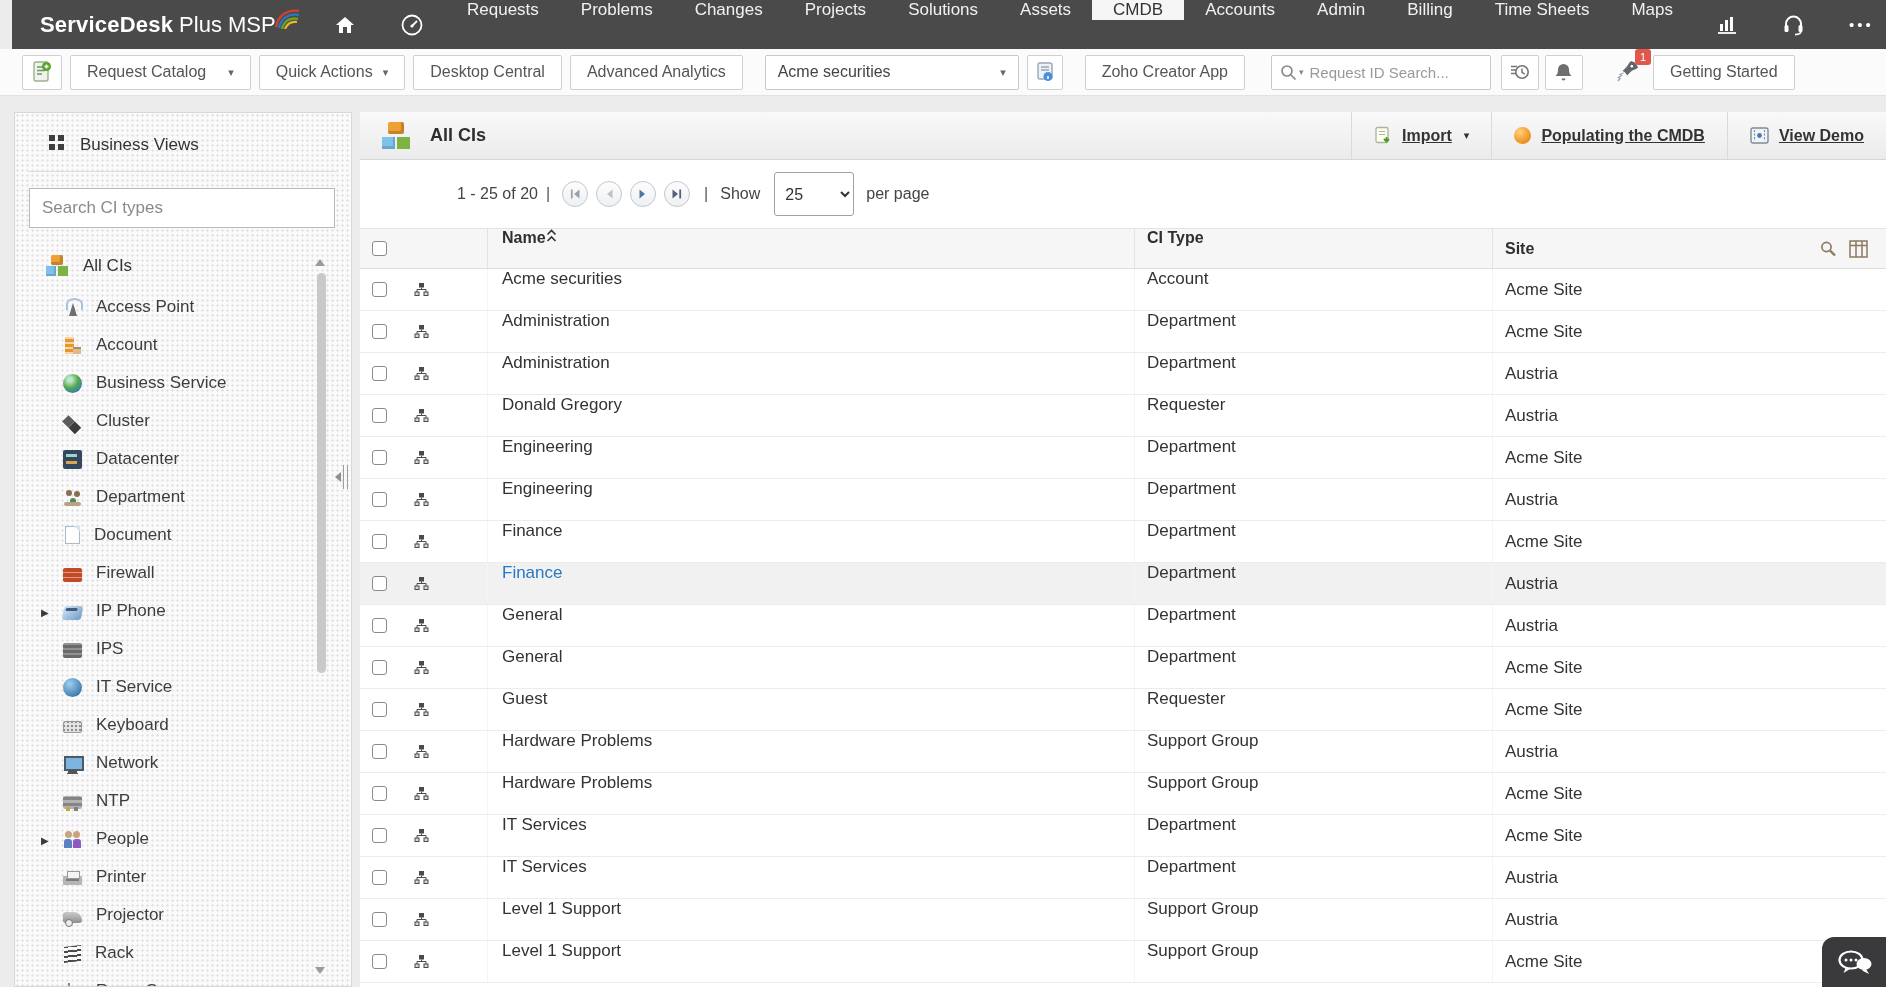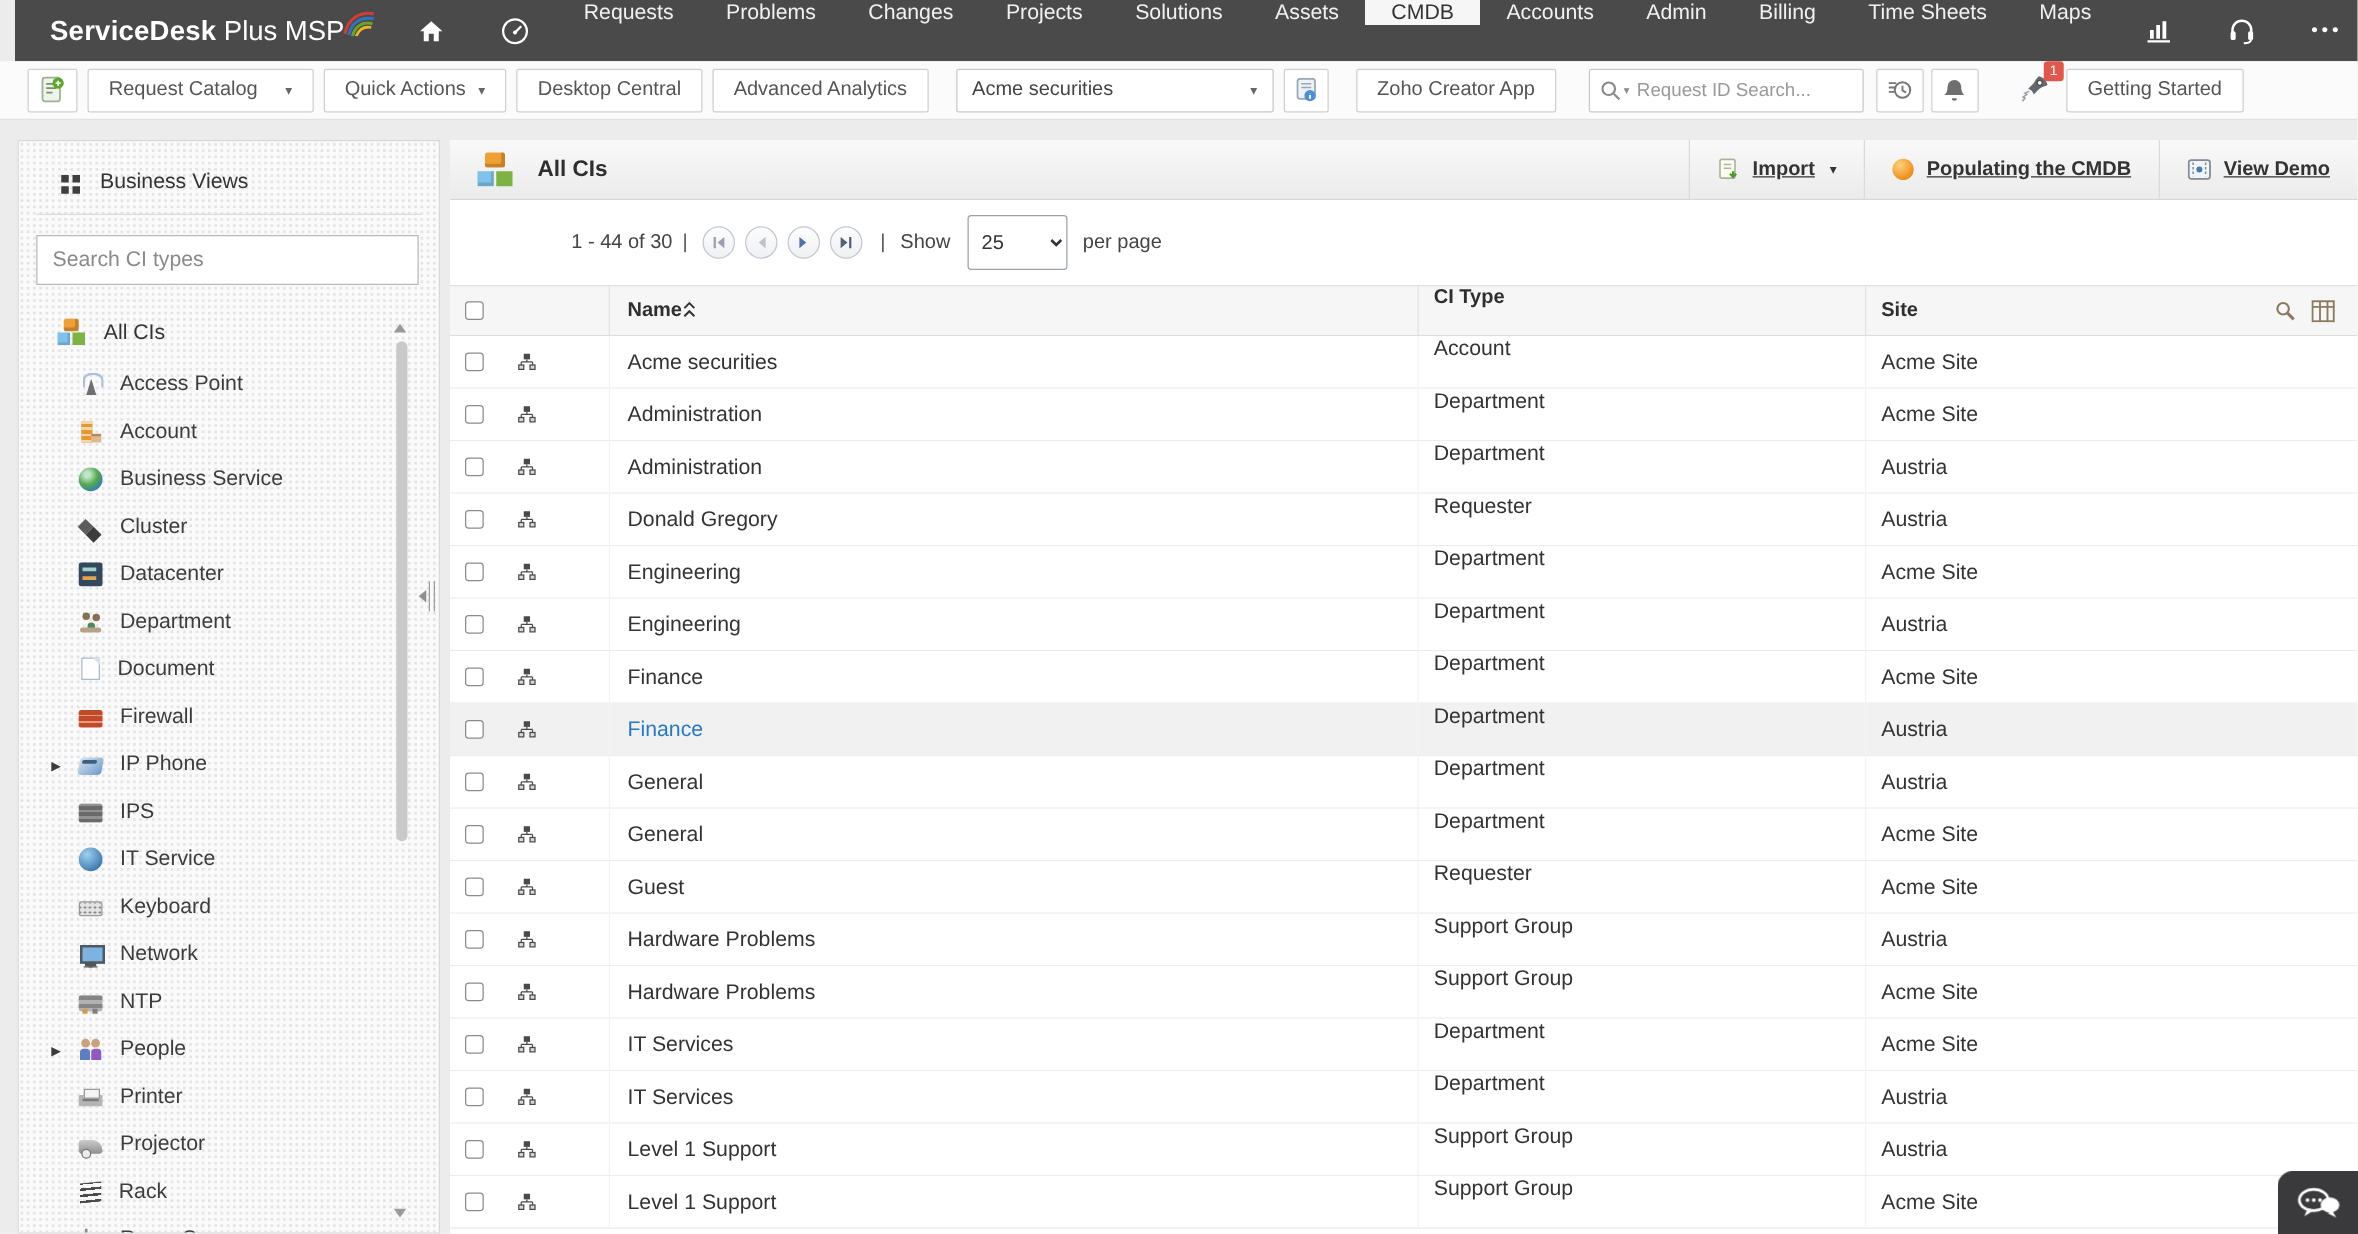--- a/index.html
+++ b/index.html
@@ -33,21 +33,21 @@
 .searchbox{height:35px;width:220px;border:1px solid #c9c9c9;background:#fff;border-radius:2px;display:flex;align-items:center;padding:0 8px;margin:0 10px 0 18px}
 .searchbox input{border:none;outline:none;width:140px;font-size:15px;color:#444;font-family:inherit;background:transparent}
 .searchbox input::placeholder{color:#999}
 .mini-caret{font-size:9px;color:#888;margin:0 6px 0 2px}
 .mini-caret::after{content:"▾"}
 .rocket-wrap{position:relative;margin:0 12px 0 26px;cursor:pointer}
 .badge{position:absolute;top:-9px;right:-10px;min-width:16px;height:16px;background:#e2574c;color:#fff;font-size:11px;border-radius:3px;display:flex;align-items:center;justify-content:center;padding:0 4px}
 
 
 .sidebar{position:absolute;left:14px;top:112px;width:338px;bottom:0;background:#fafafb;border:1px solid #d8d8d8;background-image:radial-gradient(#e4e4e7 1px,transparent 1.2px);background-size:5px 5px;overflow:hidden}
-.sb-head{display:flex;align-items:flex-end;gap:16px;padding:22px 3px 16px 34px;font-size:17px;color:#333;cursor:pointer}
+.sb-head{display:flex;align-items:flex-start;gap:16px;padding:22px 3px 16px 34px;font-size:17px;color:#333;cursor:pointer}
 .bv-ic{position:relative;width:15px;height:15px;flex:none}
 .bv-ic::before{content:"";position:absolute;left:0;top:0;width:6px;height:6px;background:#3f3f3f;box-shadow:9px 0 0 #3f3f3f,0 9px 0 #3f3f3f,9px 9px 0 #3f3f3f}
 .sb-line{border-top:1px solid #dcdcdc;margin:0 14px}
 .sb-search{display:block;margin:16px 14px 0;width:306px;height:40px;border:1px solid #b9b9b9;background:#fff;font-size:17px;color:#444;padding:0 12px;font-family:inherit;outline:none}
 .sb-search::placeholder{color:#8a8a8a}
 .allcis{display:flex;align-items:center;gap:14px;padding:26px 0 10px 30px;font-size:17px;color:#333;cursor:pointer}
 .ci-item{display:flex;align-items:center;gap:14px;height:38px;padding-left:48px;font-size:17px;color:#3d3d3d;cursor:pointer;position:relative}
 .ci-label{white-space:nowrap}
 .exp{position:absolute;left:26px;cursor:pointer}
 .exp::before{content:"▶";font-size:10px;color:#3a3a3a}
@@ -115,21 +115,21 @@
 .pg-btn:first-of-type{margin-left:14px}
 .pg-sep{margin:0 12px 0 6px;color:#555}
 .show-lbl{margin-right:14px}
 .per-sel{height:44px;width:80px;font-size:16px;color:#333;border:1px solid #9aa2ad;border-radius:3px;background:#fff;padding:0 6px;font-family:inherit;margin-right:12px}
 
 .thead{display:flex;align-items:center;height:41px;background:#f6f6f6;border-top:1px solid #e3e3e3;border-bottom:1px solid #ddd;font-weight:bold;font-size:16px;color:#2f2f2f}
 .trow{display:flex;align-items:center;height:42px;border-bottom:1px solid #ececec;font-size:17px;background:#fff}
 .trow.hl{background:#f1f1f1}
 .c1{flex:0 0 38px;display:flex;justify-content:center}
 .c2{flex:0 0 89px;padding-left:16px;display:flex;align-items:center}
-.c3{flex:0 0 647px;padding-left:14px;display:flex;align-items:center;}
+.c3{flex:0 0 647px;padding-left:14px;display:flex;}
 .c4{flex:0 0 358px;padding-left:12px}
 .c5{flex:1;padding-left:12px;display:flex;align-items:center;position:relative}
 .thead .c3,.thead .c4,.thead .c5{border-left:1px solid #e2e2e2;height:100%}
 .trow .c3,.trow .c4,.trow .c5{border-left:1px solid #f4f4f4;height:100%}
 .trow .c3{cursor:pointer}
 .trow.hl .c3{color:#2878c8}
 .cb{width:15px;height:15px;border:1px solid #8b8b8b;border-radius:3px;background:#fff;cursor:pointer}
 .h-icons{position:absolute;right:18px;display:flex;gap:12px;align-items:center}
 .h-icons svg{cursor:pointer}
 
@@ -395,21 +395,21 @@
             <rect x="1" y="1" width="17" height="15" rx="2" fill="#f2f5f8" stroke="#7d8a99" stroke-width="1.4"></rect>
             <path d="M4.5 3v11M14.5 3v11" stroke="#7d8a99" stroke-width="1.2" stroke-dasharray="2 1.6"></path>
             <circle cx="9.5" cy="8.5" r="2.4" fill="#4a78b5"></circle>
           </svg>
         <u>View Demo</u>
       </div>
     </div>
   </div>
 
   <div class="pagebar">
-    <span>1 - 44 of 30</span>
+    <span>1 - 25 of 20</span>
     <span class="pg-sep" style="margin-left:8px">|</span>
     <span class="pg-btn">
       <svg width="12" height="12" viewBox="0 0 12 12">
           <path d="M2.8 1.5v9" stroke="#9aa0ad" stroke-width="1.8"></path>
           <path d="M10.5 1.5 L5 6 l5.5 4.5z" fill="#9aa0ad"></path>
         </svg>
     </span>
     <span class="pg-btn">
       <svg width="12" height="12" viewBox="0 0 12 12">
           <path d="M9.5 1.5 L4 6 l5.5 4.5z" fill="#bcc1ca"></path>

